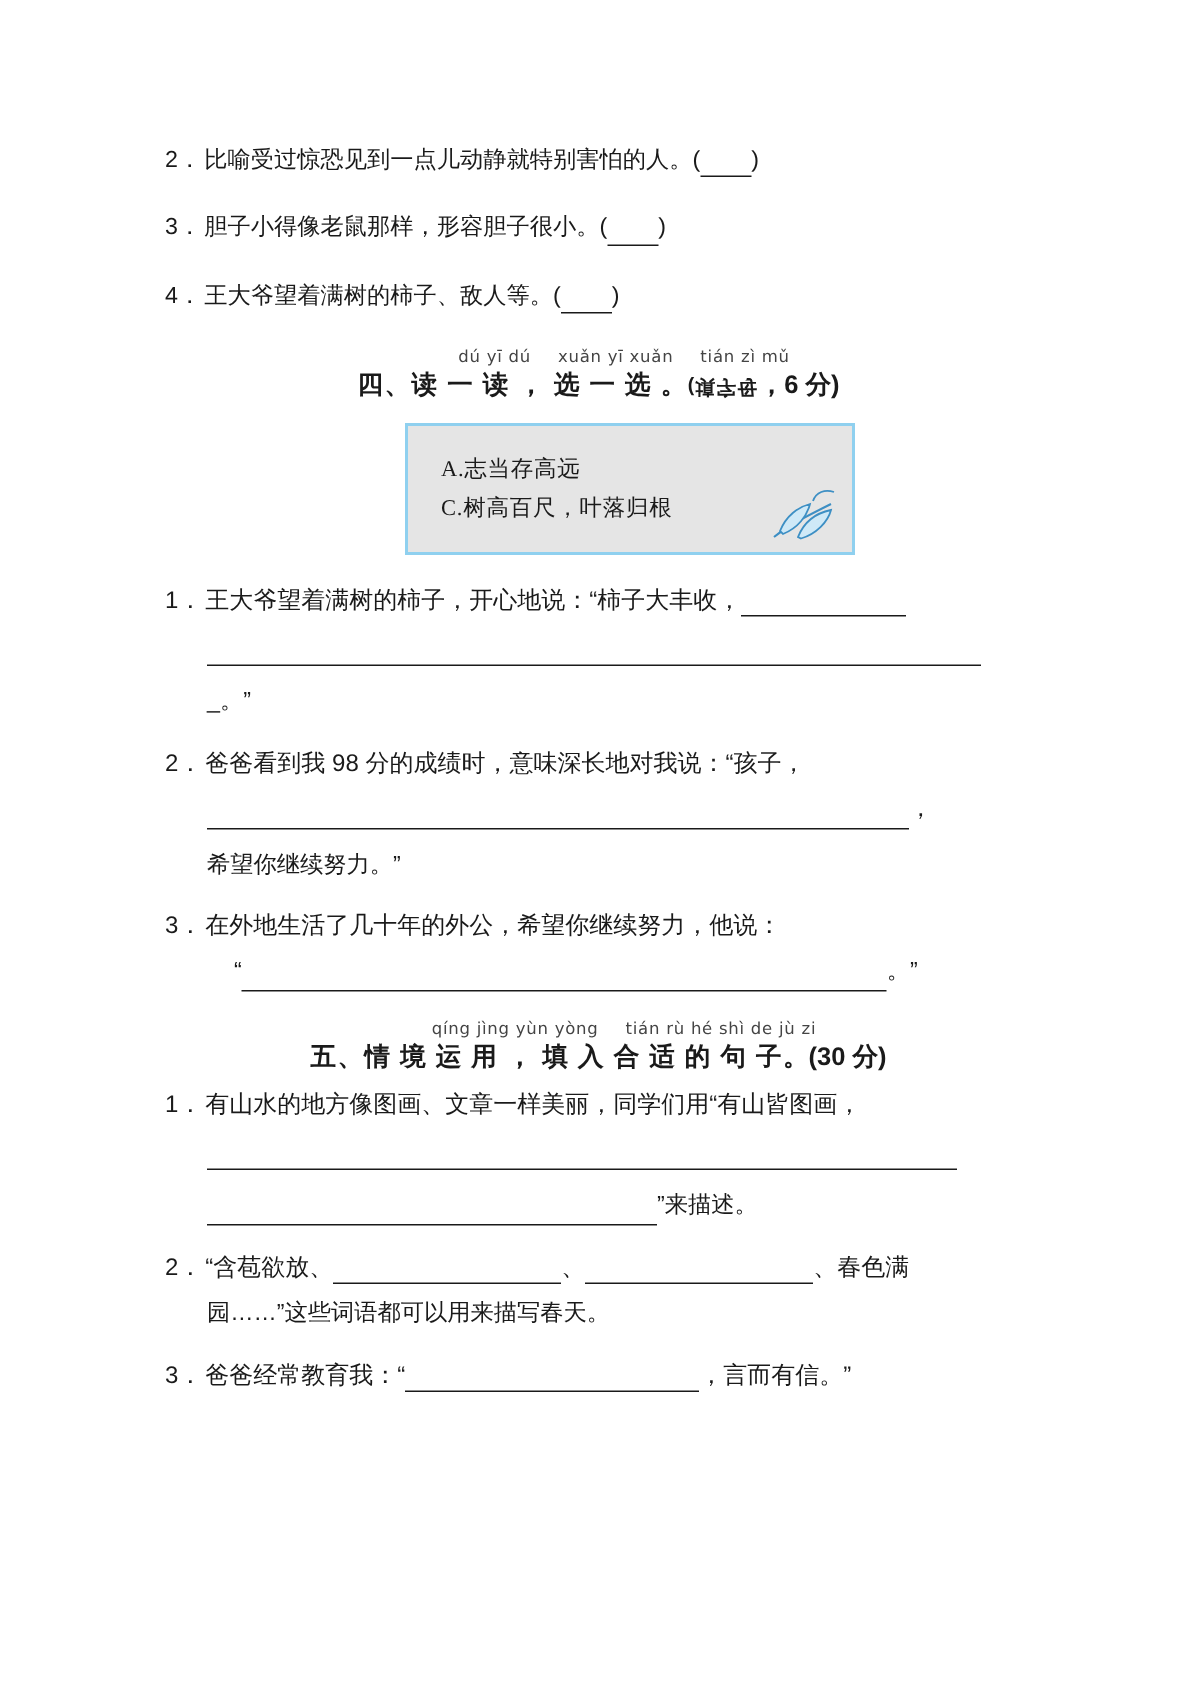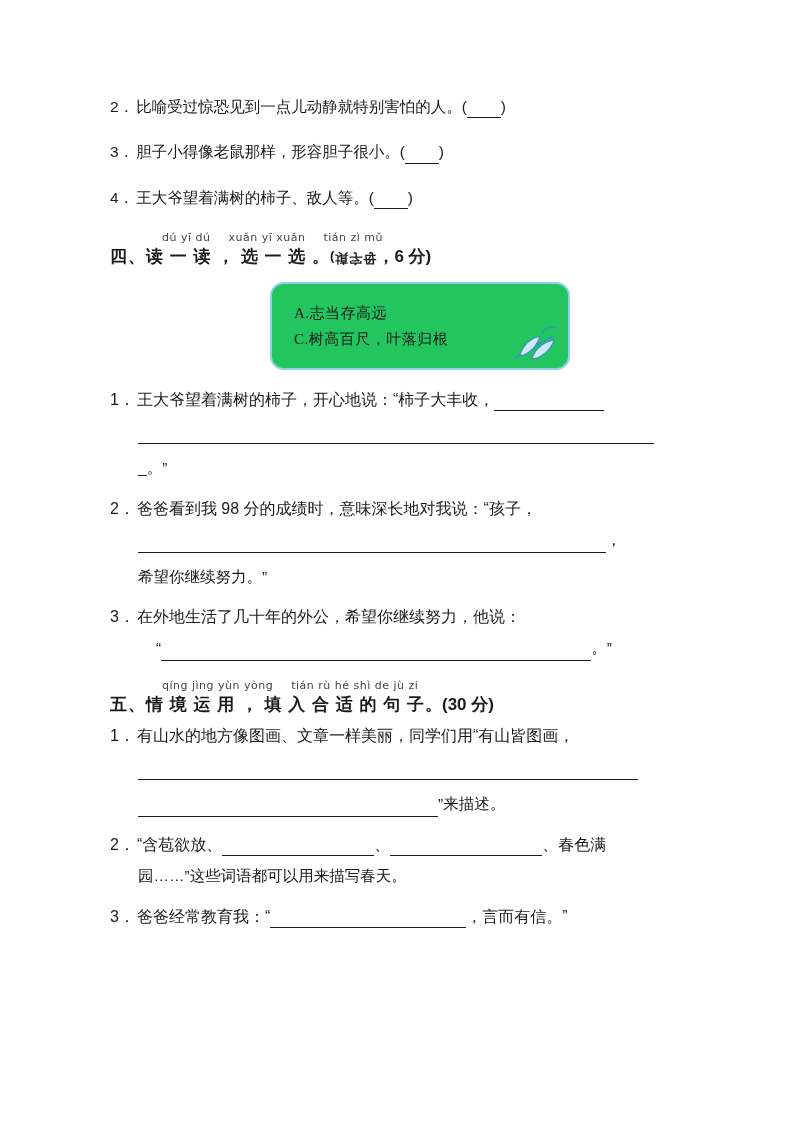--- a/index.html
+++ b/index.html
@@ -39,20 +39,21 @@
   .q-num {
     display: inline-block;
     margin-right: 2px;
   }
 
   
   .section {
     position: relative;
     margin-top: 14px;
     margin-bottom: 10px;
+    text-align: center;
   }
   .pinyin-row {
     font-size: 11px;
     color: #444;
     font-family: "DejaVu Sans", sans-serif;
     letter-spacing: 0.5px;
     height: 14px;
     margin-left: 52px;
     white-space: nowrap;
   }
@@ -78,24 +79,24 @@
     transform: scaleY(-1);
     font-size: 13px;
   }
 
   
   .choice-box {
     position: relative;
     margin: 14px 0 20px 160px;
     width: 300px;
     border: 2px solid #8fd0ef;
-    border-radius: 14px;
+    border-radius: 0;
     padding: 16px 18px 16px 22px;
     box-sizing: border-box;
-    background: #22c55e;
+    background: #e5e5e5;
   }
   .choice-box div {
     font-size: 15px;
     line-height: 1.75;
     font-family: "Liberation Serif", serif;
     letter-spacing: 0.5px;
   }
   .leaf {
     position: absolute;
     right: 8px;

